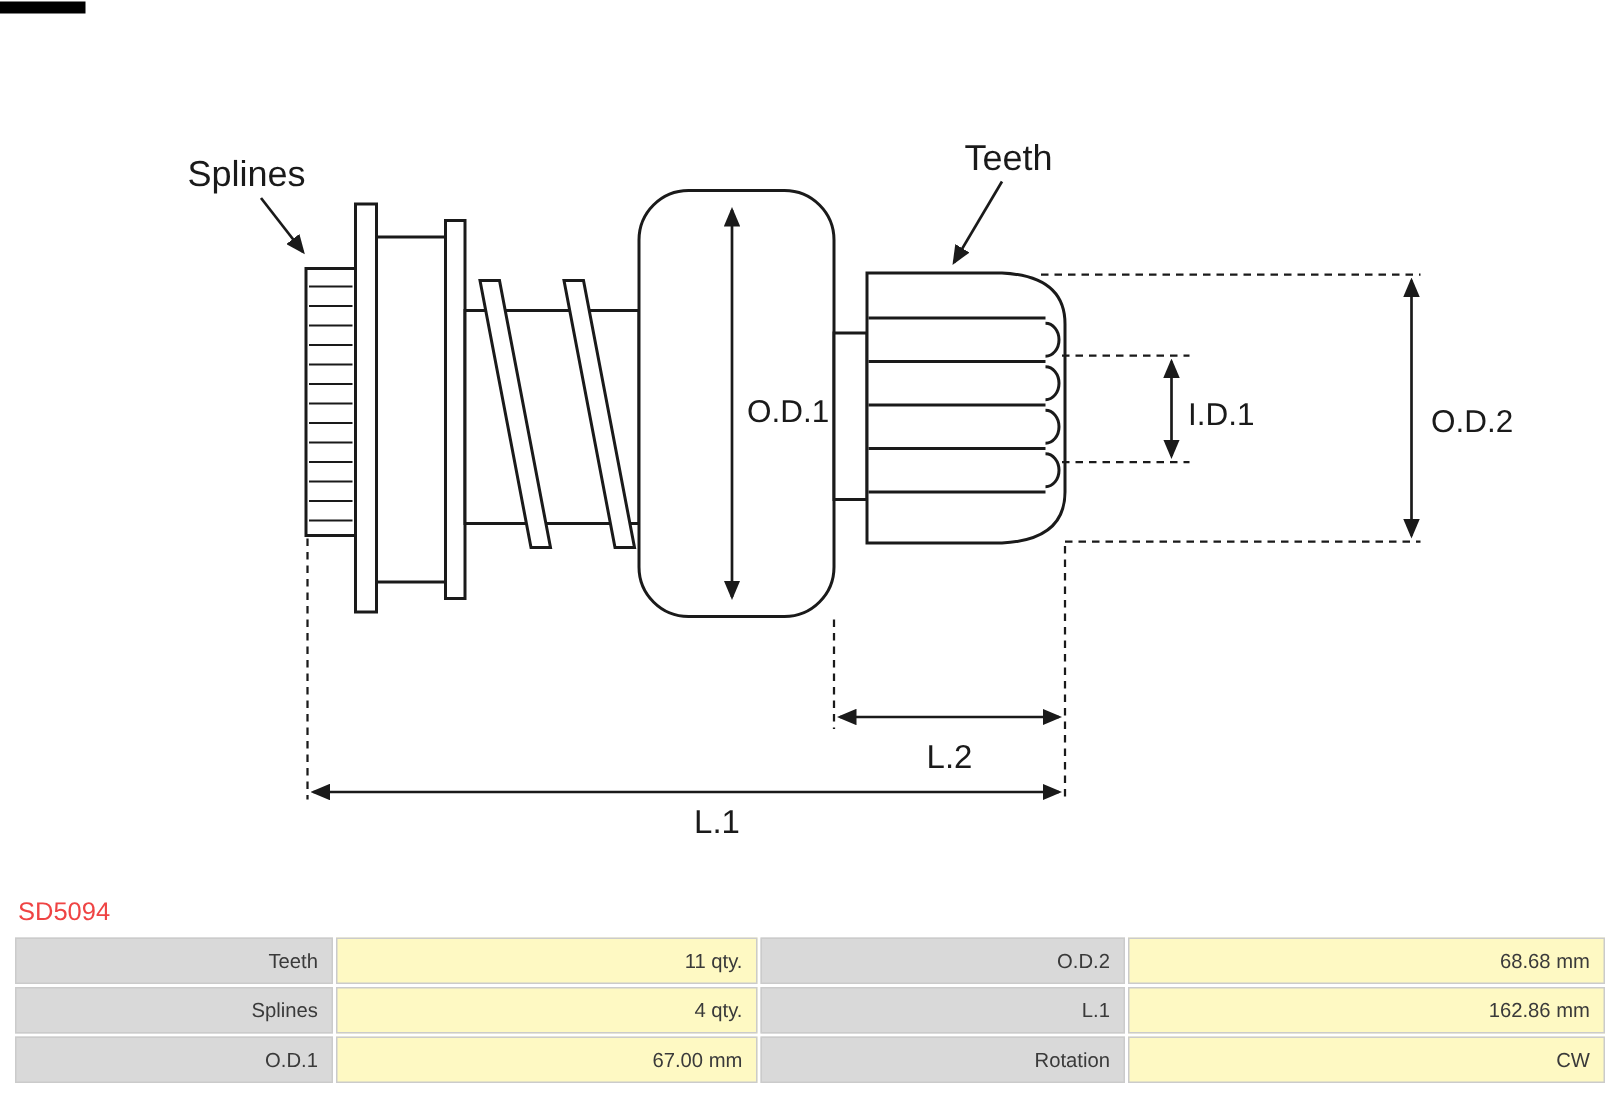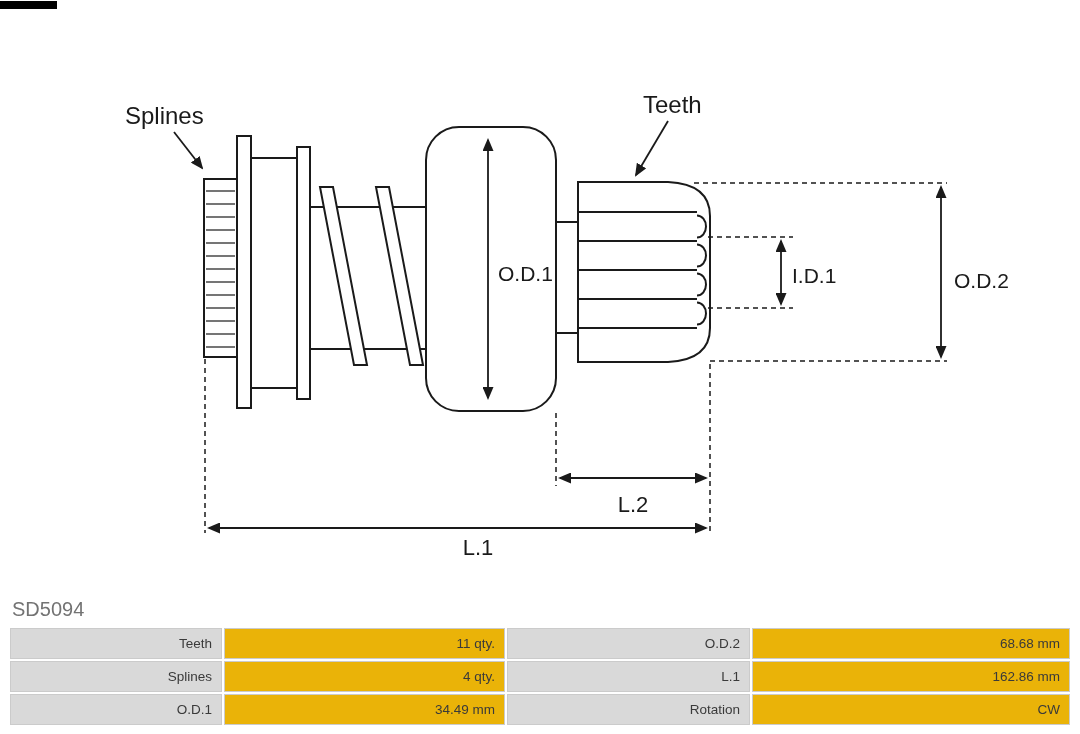--- a/index.html
+++ b/index.html
@@ -15,43 +15,43 @@
     width:57px;height:8px;background:#000000;
   }
   .diagram-wrap{width:1080px;height:582px;}
   svg{display:block;}
   svg text{
     fill:#1a1a1a;
     font-family:"Liberation Sans", sans-serif;
   }
   .part-number{
     margin:16px 0 5px 12px;
-    font-size:20px;
+    font-size:17px;
     font-weight:500;
-    color:#737373;
+    color:#ef4444;
   }
   table.spec{
     width:1064px;
     margin:0 8px;
     border-collapse:separate;
     border-spacing:2px;
     table-layout:fixed;
     font-size:13.5px;
     color:#3a3a3a;
   }
   table.spec td{
     height:29px;
     padding:0 9px;
     text-align:right;
     border:1px solid #cbcbcb;
     overflow:hidden;
     white-space:nowrap;
   }
   td.lbl{background:#d9d9d9;}
-  td.val{background:#eab308;}
+  td.val{background:#fef9c3;}
 </style>
 </head>
 <body>
 
 <div class="top-mark"></div>
 
 <div class="diagram-wrap">
 <svg width="1080" height="582" viewBox="0 0 1080 582" xmlns="http://www.w3.org/2000/svg">
   <defs>
     <marker id="mEnd" orient="auto" markerUnits="userSpaceOnUse" markerWidth="13" markerHeight="11" refX="11" refY="5.5" viewBox="0 0 13 11">
@@ -157,18 +157,18 @@
       <td class="val">68.68 mm</td>
     </tr>
     <tr>
       <td class="lbl">Splines</td>
       <td class="val">4 qty.</td>
       <td class="lbl">L.1</td>
       <td class="val">162.86 mm</td>
     </tr>
     <tr>
       <td class="lbl">O.D.1</td>
-      <td class="val">34.49 mm</td>
+      <td class="val">67.00 mm</td>
       <td class="lbl">Rotation</td>
       <td class="val">CW</td>
     </tr>
   </tbody>
 </table>
 
 </body></html>

